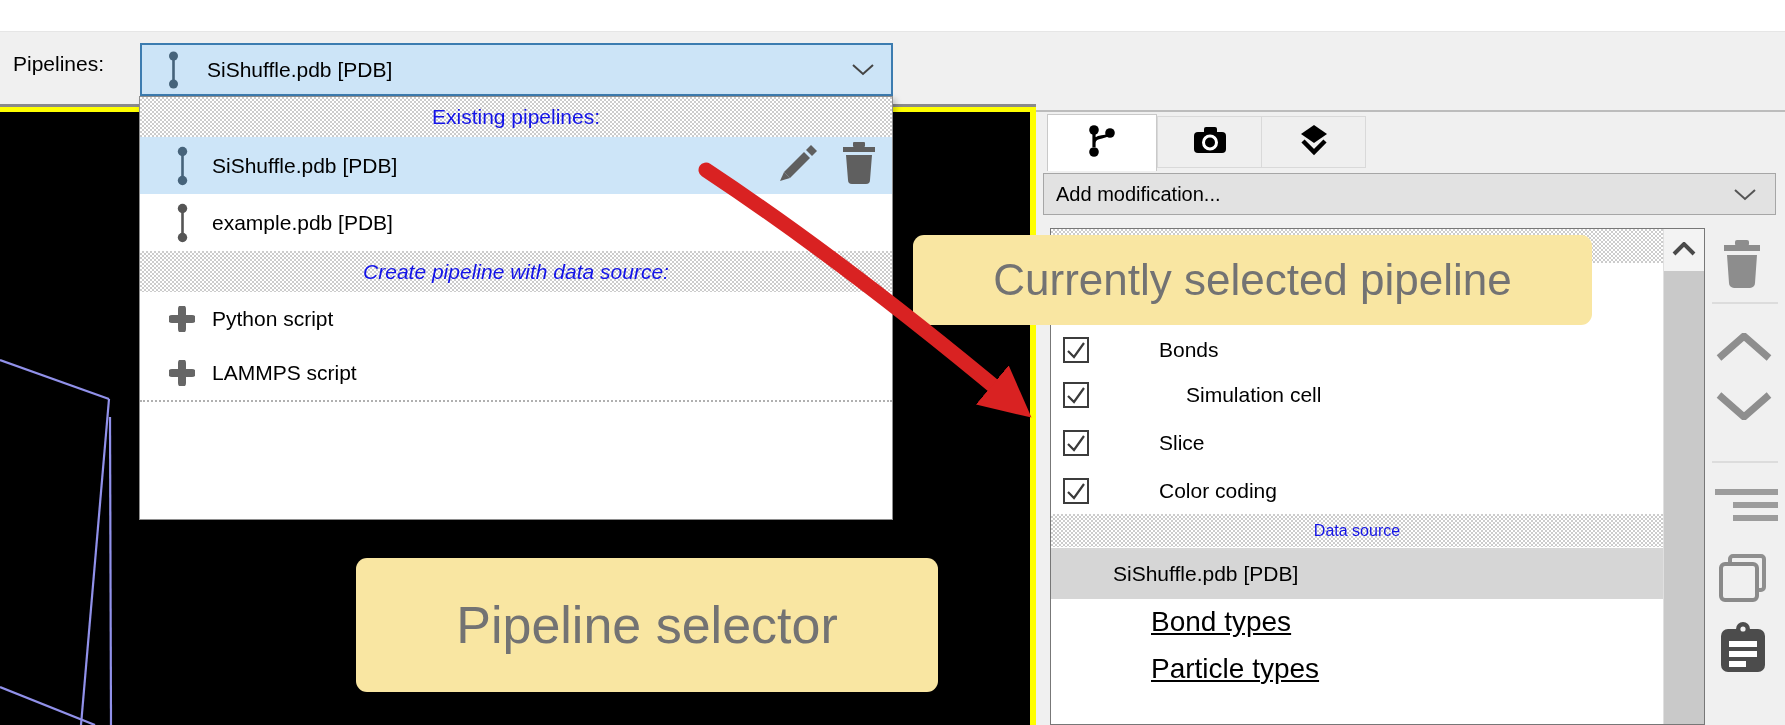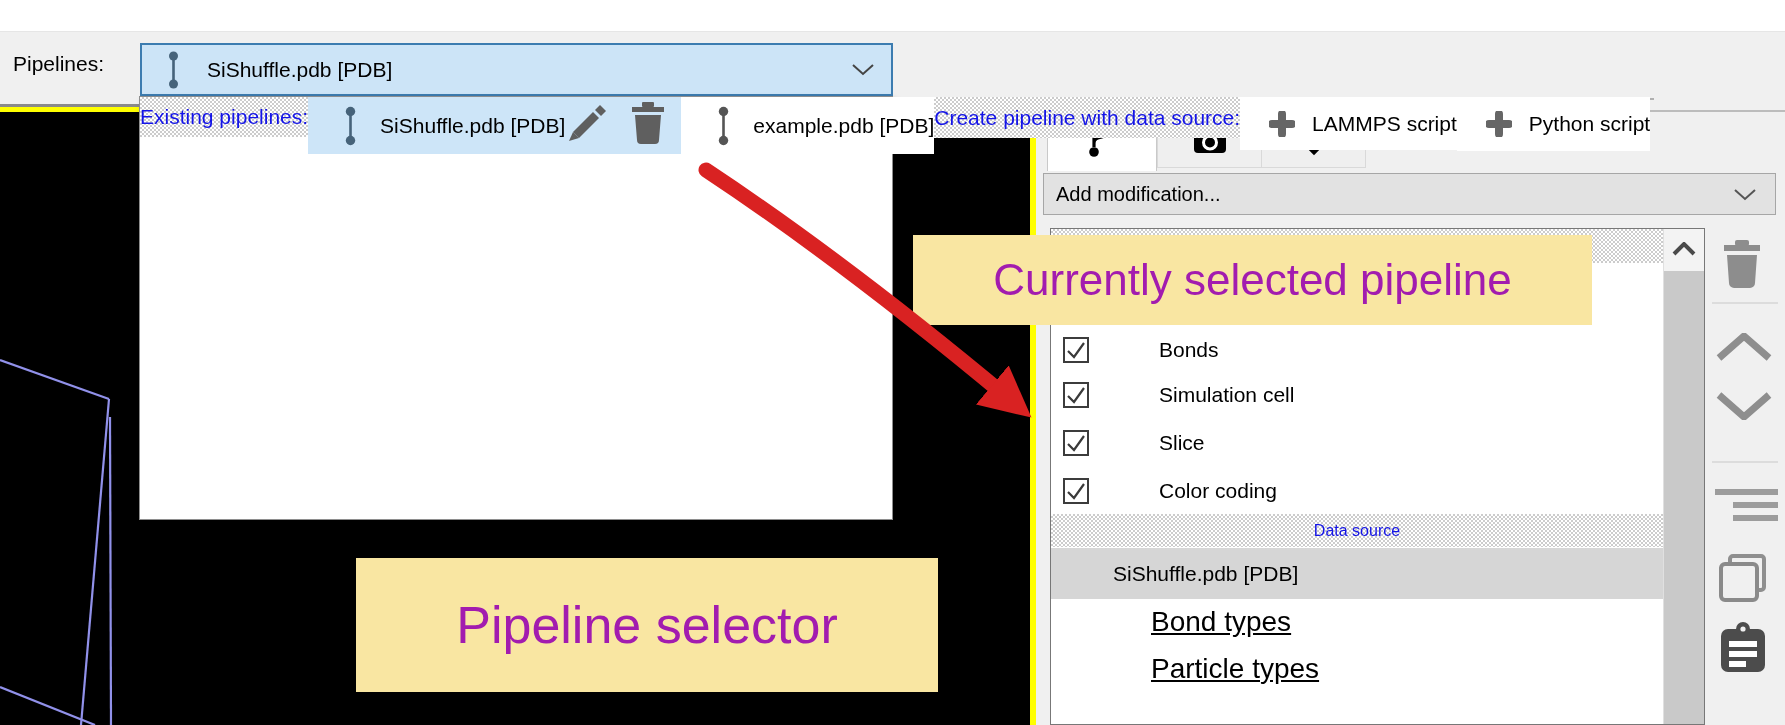--- a/index.html
+++ b/index.html
@@ -21,32 +21,32 @@
   .combo{
     left:140px;top:43px;width:753px;height:53px;background:#cce4f7;border:2px solid #3c7cb0;
     box-sizing:border-box;display:flex;align-items:center;z-index:4;font-size:21px;
   }
   .combo .ico{margin-left:24px;display:flex;}
   .combo .lbl{margin-left:26px;}
   .combo .chev{margin-left:auto;margin-right:16px;display:flex;}
   
   .dd-panel{
     left:139px;top:96px;width:754px;height:424px;background:#fff;border:1px solid #8e8e8e;
-    box-sizing:border-box;z-index:5;display:flex;flex-direction:row;box-shadow:3px 3px 6px rgba(0,0,0,.22);
+    box-sizing:border-box;z-index:5;display:flex;flex-direction:column;box-shadow:3px 3px 6px rgba(0,0,0,.22);
   }
   .hatch{background:repeating-conic-gradient(#cccccc 0% 25%,#ffffff 0% 50%);background-size:4px 4px;}
   .dd-header{height:40px;display:flex;align-items:center;justify-content:center;color:#1414e8;font-size:21px;flex:0 0 auto;}
   .dd-item{display:flex;align-items:center;font-size:21px;flex:0 0 auto;background:#fff;}
   .dd-item.sel{background:#cde5f8;}
   .dd-item .ico{width:40px;margin-left:22px;display:flex;justify-content:center;}
   .dd-item .lbl{margin-left:10px;}
   .dd-item .actions{margin-left:auto;margin-right:14px;display:flex;gap:20px;align-items:center;}
   .dd-divider{flex:0 0 4px;border-top:2px dotted #b0b0b0;margin:1px 0 0 0;}
   
-  .ann{display:flex;align-items:center;justify-content:center;background:#f9e6a2;z-index:8;color:#a21caf;}
+  .ann{display:flex;align-items:center;justify-content:center;background:#f9e6a2;z-index:8;color:#737373;border-radius:11px;}
   .ann-current{left:913px;top:235px;width:679px;height:90px;font-size:44px;}
   .ann-selector{left:356px;top:558px;width:582px;height:134px;font-size:52px;}
   .arrow-svg{left:0;top:0;width:1785px;height:725px;z-index:9;pointer-events:none;}
   
   .tab{display:flex;align-items:center;justify-content:center;box-sizing:border-box;}
   .tab.active{left:1047px;top:114px;width:110px;height:57px;background:#fff;border:1px solid #c9c9c9;border-bottom:none;z-index:3;}
   .tab.t2{left:1157px;top:116px;width:105px;height:52px;background:#efefef;border:1px solid #d9d9d9;}
   .tab.t3{left:1262px;top:116px;width:104px;height:52px;background:#efefef;border:1px solid #d9d9d9;border-left:none;}
   
   .addmod{
@@ -160,37 +160,37 @@
           <g fill="#555">
             <circle cx="7.5" cy="5.5" r="4.7"></circle>
             <rect x="6.2" y="5" width="2.6" height="29"></rect>
             <circle cx="7.5" cy="34.5" r="4.7"></circle>
           </g>
         </svg>
     </span>
     <span class="lbl">example.pdb [PDB]</span>
   </div>
 
-  <div class="dd-header hatch" style="height:41px;">Create pipeline with data source:</div>
-
+  <div class="dd-header hatch" style="height:41px;font-style:italic;">Create pipeline with data source:</div>
+
+  <div class="dd-item" style="height:54px;">
+    <span class="ico">
+      <svg width="26" height="26" viewBox="0 0 26 26">
+          <path d="M13,3 V23 M3,13 H23" stroke="#666" stroke-width="8" stroke-linecap="round"></path>
+        </svg>
+    </span>
+    <span class="lbl">Python script</span>
+  </div>
   <div class="dd-item" style="height:53px;">
     <span class="ico">
       <svg width="26" height="26" viewBox="0 0 26 26">
           <path d="M13,3 V23 M3,13 H23" stroke="#666" stroke-width="8" stroke-linecap="round"></path>
         </svg>
     </span>
     <span class="lbl">LAMMPS script</span>
-  </div>
-  <div class="dd-item" style="height:54px;">
-    <span class="ico">
-      <svg width="26" height="26" viewBox="0 0 26 26">
-          <path d="M13,3 V23 M3,13 H23" stroke="#666" stroke-width="8" stroke-linecap="round"></path>
-        </svg>
-    </span>
-    <span class="lbl">Python script</span>
   </div>
 
   <div class="dd-divider"></div>
 
 </div>
 
 <div class="abs tab active">
   <span>
     <svg width="32" height="34" viewBox="0 0 32 34">
         <g fill="#000">
@@ -235,21 +235,21 @@
 
   <div class="pl-check" style="flex:0 0 47px;">
     <span class="box">
       <svg width="20" height="18" viewBox="0 0 20 18">
           <polyline points="2,10 8,16 18,2" stroke="#3a3a3a" stroke-width="2.2" fill="none"></polyline>
         </svg>
     </span>
     <span class="lbl">Bonds</span>
   </div>
 
-  <div class="pl-check" style="flex:0 0 43px;">
+  <div class="pl-check" style="flex:0 0 43px;gap:27px;">
     <span class="box">
       <svg width="20" height="18" viewBox="0 0 20 18">
           <polyline points="2,10 8,16 18,2" stroke="#3a3a3a" stroke-width="2.2" fill="none"></polyline>
         </svg>
     </span>
     <span class="lbl">Simulation cell</span>
   </div>
 
   <div class="pl-gap"></div>
 

